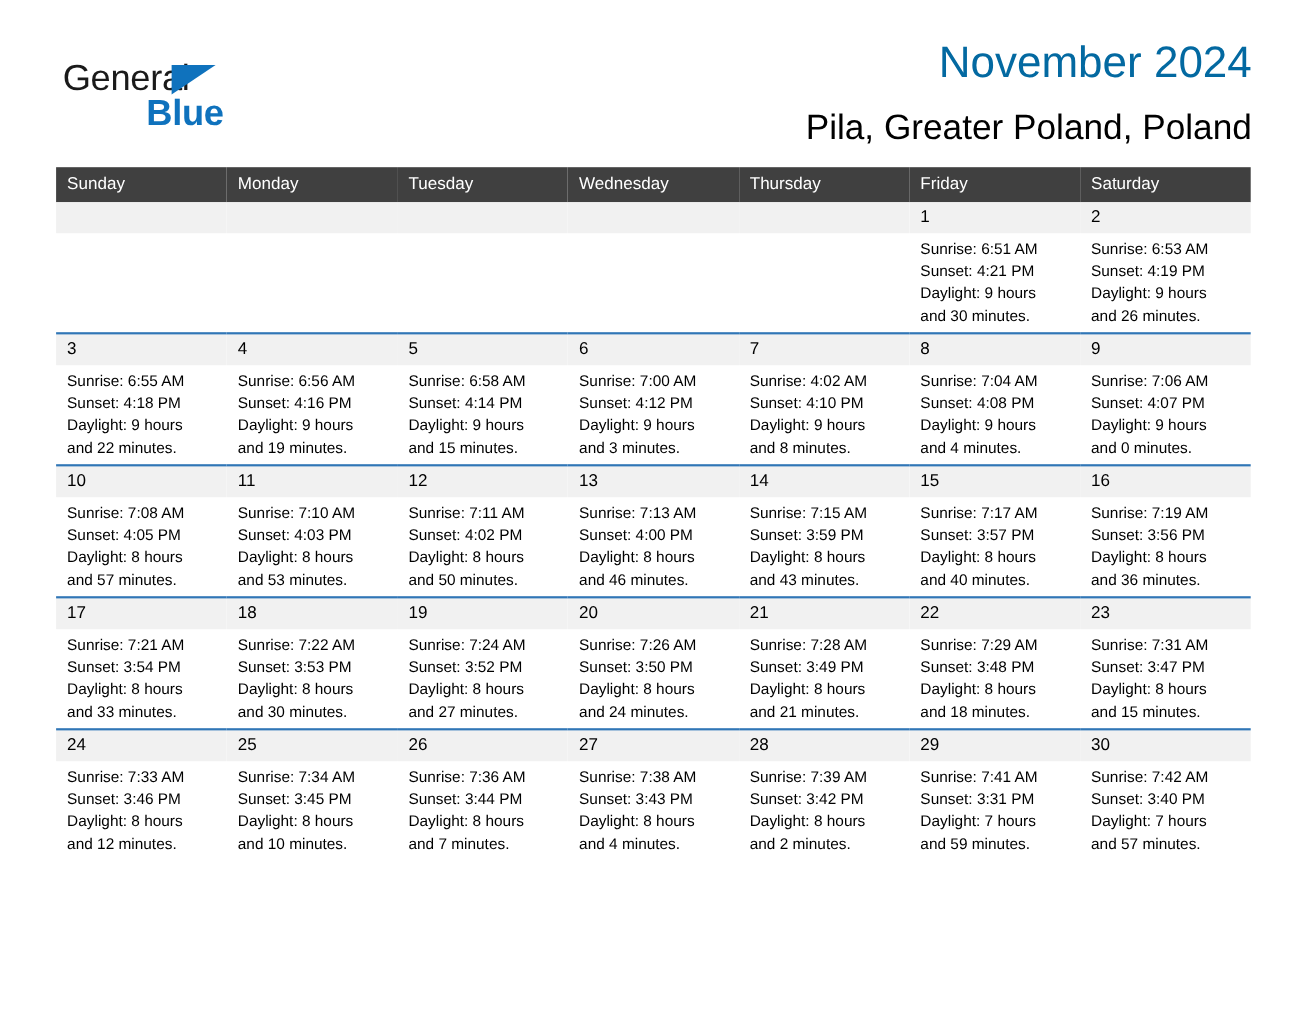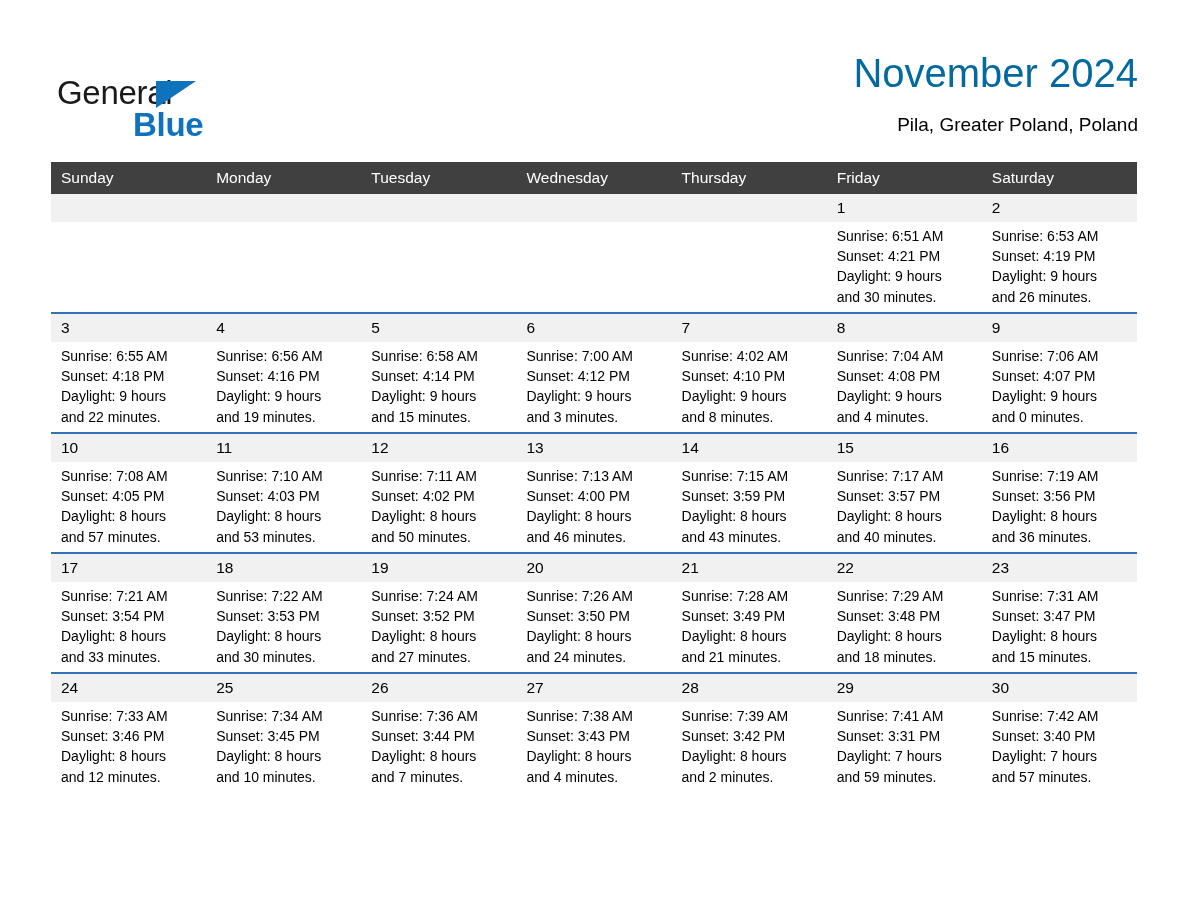--- a/index.html
+++ b/index.html
@@ -17,23 +17,23 @@
   .page {
     position: relative;
     width: 1188px;
     height: 918px;
     box-sizing: border-box;
   }
 
   
   .topbar {
     display: flex;
-    align-items: flex-end;
+    align-items: center;
     justify-content: space-between;
-    padding: 48px 50px 0 57px;
+    padding: 32px 50px 0 57px;
   }
   .logo {
     position: relative;
     width: 200px;
     height: 74px;
   }
   .logo-general {
     font-size: 33px;
     line-height: 33px;
     color: #1a1a1a;
@@ -68,25 +68,25 @@
     padding-top: 2px;
   }
   .month-title {
     font-size: 40px;
     line-height: 47px;
     font-weight: 400;
     color: #0369a1;
     letter-spacing: 0px;
   }
   .location {
-    font-size: 19px;
+    font-size: 32px;
     line-height: 30px;
     font-weight: 400;
     color: #000;
-    margin-top: 13px;
+    margin-top: 19px;
     letter-spacing: 0px;
   }
 
   
   .calendar {
     margin: 22px 51px 0 51px;
     width: 1086px;
     border-collapse: collapse;
     table-layout: fixed;
   }

